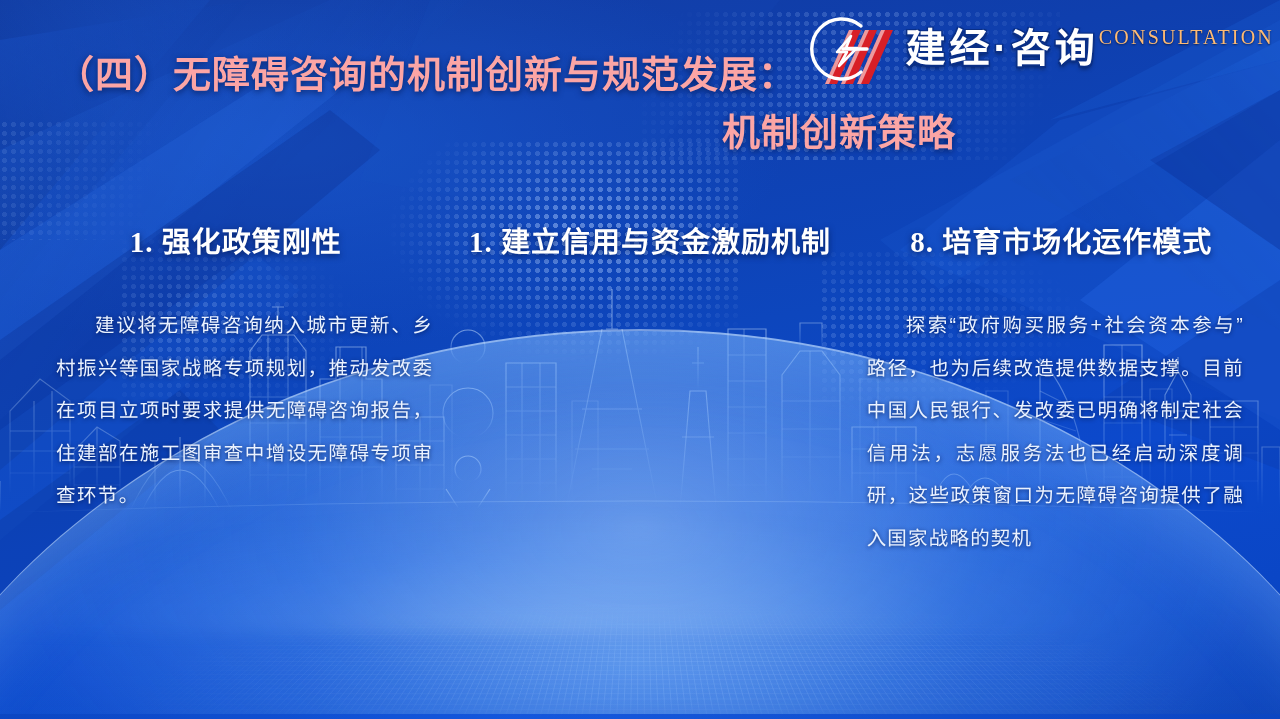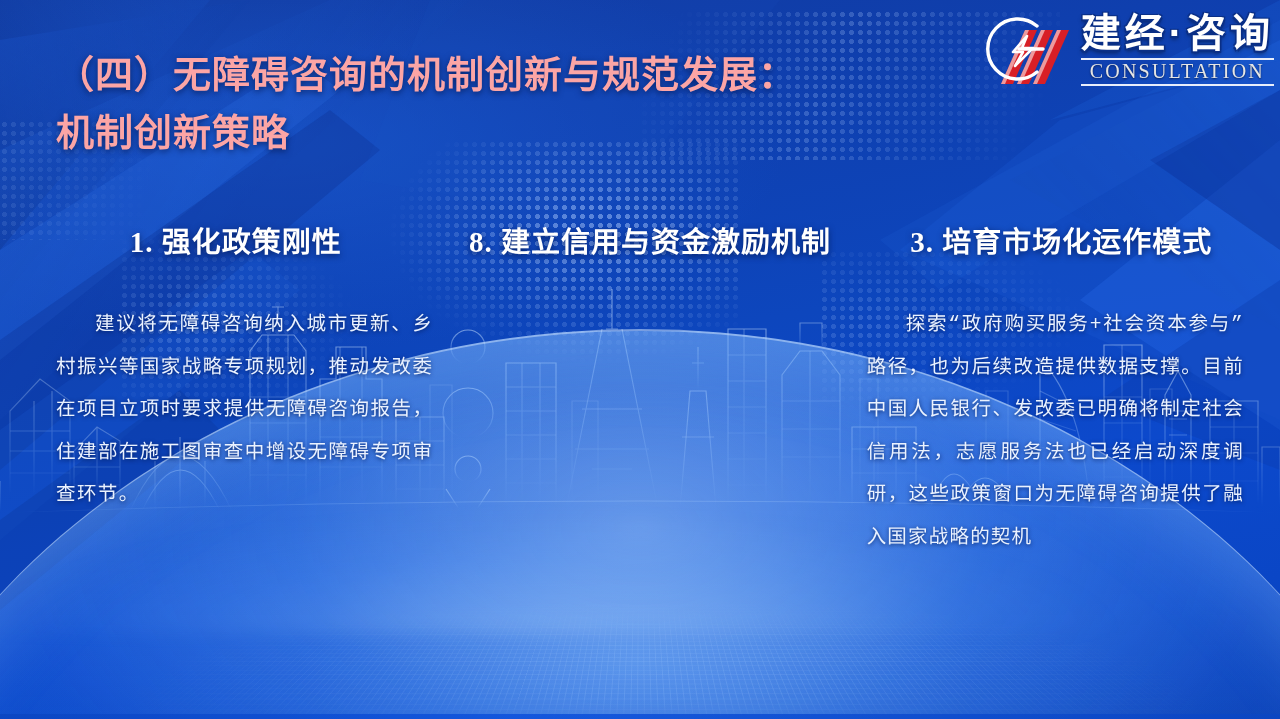--- a/index.html
+++ b/index.html
@@ -136,21 +136,21 @@
     display: flex;
     align-items: center;
     gap: 6px;
     padding: 4px 6px 4px 4px;
     z-index: 6;
   }
   .logo-mark { width: 112px; height: 78px; flex: none; }
   .logo-mark svg { display:block; width:100%; height:100%; }
   .logo-text {
     display: flex;
-    flex-direction: column;
+    flex-direction: row;
     align-items: stretch;
     padding-right: 4px;
   }
   .logo-cn {
     font-family: "Liberation Sans", "DejaVu Sans", sans-serif;
     font-weight: bold;
     font-size: 40px;
     line-height: 1.08;
     color: #ffffff;
     letter-spacing: 4px;
@@ -163,42 +163,42 @@
   .logo-rule {
     height: 2px;
     background: #e8eefc;
     margin: 2px 0 1px;
   }
   .logo-en {
     font-family: "Liberation Serif", "DejaVu Serif", serif;
     font-size: 20px;
     line-height: 1.05;
     letter-spacing: 2.2px;
-    color: #e5e5e5;
+    color: #fdba74;
     text-align: center;
     white-space: nowrap;
     text-shadow: 0 1px 2px rgba(0,0,0,.55);
   }
   .logo-rule.bottom { margin: 2px 0 0; }
 
   
   .title {
     position: absolute;
     left: 56px;
     top: 22px;
     width: 900px;
     z-index: 5;
     color: #fca5a5;
     font-family: "Liberation Serif", "DejaVu Serif", serif;
     font-size: 38px;
     line-height: 1.52;
     letter-spacing: 1px;
     text-shadow: 0 2px 6px rgba(4,24,80,.75);
   }
-  .title .l2 { display: block; }
+  .title .l2 { display: block; text-align: right; }
 
   
   .columns {
     position: absolute;
     left: 0; right: 0;
     top: 218px;
     display: flex;
     z-index: 5;
     padding: 0 26px;
     box-sizing: border-box;
@@ -213,21 +213,21 @@
     color: #ffffff;
     letter-spacing: 1px;
     text-align: center;
     margin: 0 0 44px;
     text-shadow: 0 2px 6px rgba(4,24,80,.8);
     white-space: nowrap;
   }
   .col-1 .col-head { padding-right: 18px; }
 
   .col-body {
-    font-family: Liberation Mono, monospace;
+    font-family: Liberation Sans, sans-serif;
     font-size: 19.5px;
     line-height: 2.18;
     color: #eaf2ff;
     text-align: justify;
     text-indent: 2em;
     letter-spacing: 1.4px;
     text-shadow: 0 1px 4px rgba(4,24,80,.85);
   }
   .col-3 .col-body { letter-spacing: 1.2px; }
 
@@ -438,22 +438,22 @@
   </h1>
 
   <div class="columns">
 
     <div class="col col-1">
       <h2 class="col-head">1. 强化政策刚性</h2>
       <p class="col-body">建议将无障碍咨询纳入城市更新、乡村振兴等国家战略专项规划，推动发改委在项目立项时要求提供无障碍咨询报告，住建部在施工图审查中增设无障碍专项审查环节。</p>
     </div>
 
     <div class="col col-2">
-      <h2 class="col-head">8. 建立信用与资金激励机制</h2>
+      <h2 class="col-head">1. 建立信用与资金激励机制</h2>
     </div>
 
     <div class="col col-3">
-      <h2 class="col-head">3. 培育市场化运作模式</h2>
+      <h2 class="col-head">8. 培育市场化运作模式</h2>
       <p class="col-body">探索“政府购买服务+社会资本参与”路径，也为后续改造提供数据支撑。目前中国人民银行、发改委已明确将制定社会信用法，志愿服务法也已经启动深度调研，这些政策窗口为无障碍咨询提供了融入国家战略的契机</p>
     </div>
 
   </div>
 </div>
 
 </body></html>

